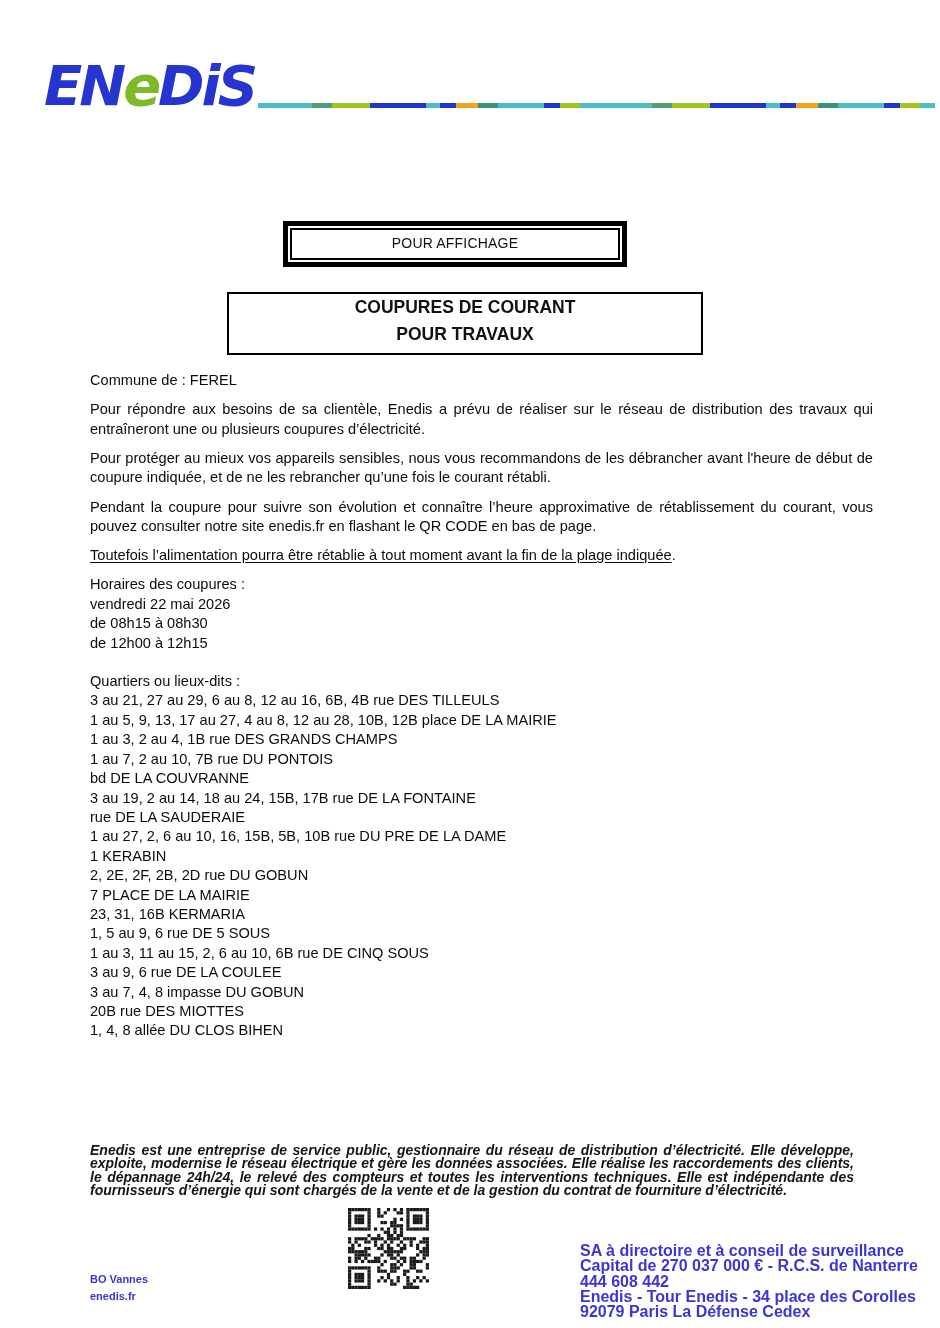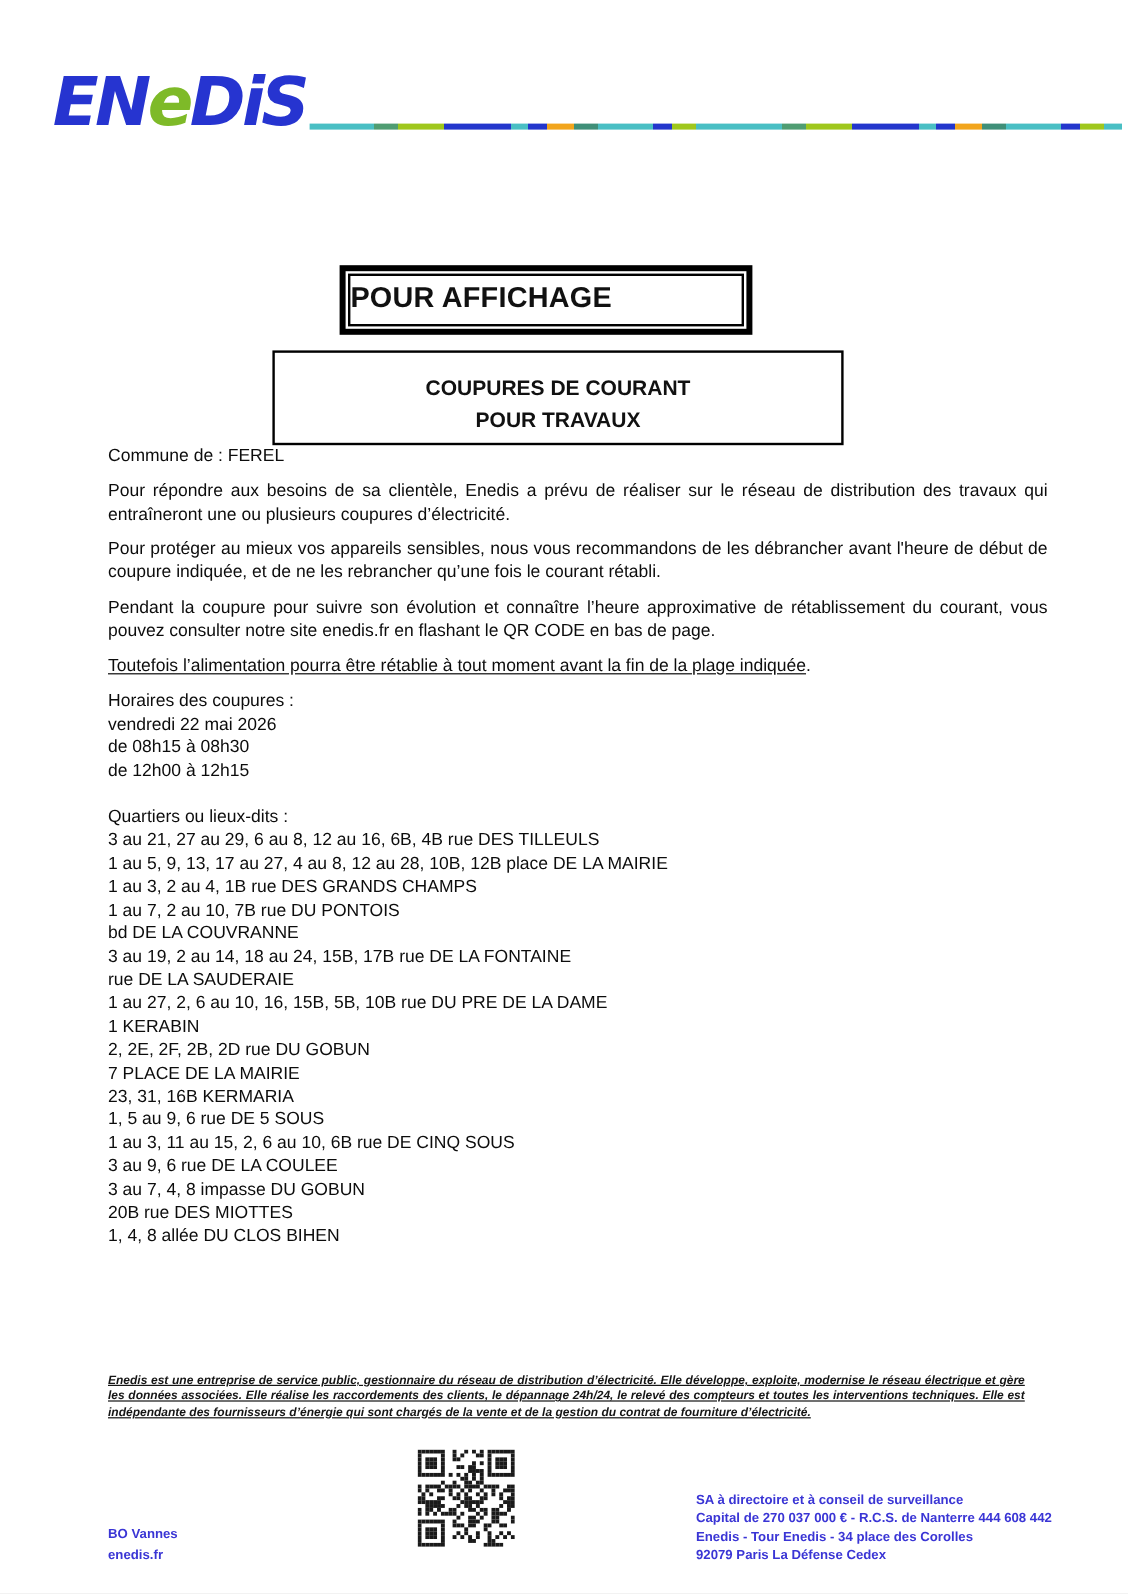--- a/index.html
+++ b/index.html
@@ -27,56 +27,56 @@
       #f2a51c 198px 220px, #3f8f78 220px 240px, #49bfc4 240px 286px,
       #2336cc 286px 302px, #9fc71c 302px 322px, #49bfc4 322px 340px);
   }
 
   
   .banner-outer {
     position:absolute; left:283px; top:221px; width:344px;
     border:5px solid #000; padding:2px; background:#fff;
   }
   .banner-inner {
-    border:2px solid #000; 
-    font-size:24px; font-weight:bold; padding:5px 0 7px 0; letter-spacing:0.2px;
+    border:2px solid #000; text-align:center;
+    font-size:14px; font-weight:normal; padding:5px 0 7px 0; letter-spacing:0.2px;
   }
   .notice-box {
     position:absolute; left:227px; top:292px; width:476px;
     border:2px solid #000; background:#fff; text-align:center;
-    font-size:17.5px; font-weight:bold; line-height:26.5px; padding:16px 0 6px 0;
+    font-size:17.5px; font-weight:bold; line-height:26.5px; padding:0 0 6px 0;
   }
 
   
   .body-block {
     position:absolute; left:90px; top:371px; width:783px;
     font-size:14.6px; line-height:19.4px; color:#0c0c0c;
   }
   .body-block p { margin:0 0 9.8px 0; text-align:justify; }
   .commune { margin-bottom:10px !important; text-align:left !important; }
   .p-underline { text-align:left !important; }
   .p-underline .u { text-decoration:underline; text-underline-offset:2px; }
   .horaires-label { margin-bottom:0 !important; text-align:center; }
   .schedule { }
   .quartiers-label { margin-top:19px; }
 
   
   .about {
     position:absolute; left:90px; top:1144px; width:764px;
-    font-size:10px; line-height:13.4px; font-style:italic; font-weight:bold;
-    color:#151515; text-align:justify;text-decoration:underline;
+    font-size:14px; line-height:13.4px; font-style:italic; font-weight:bold;
+    color:#151515; text-align:justify;
   }
   .qr { position:absolute; left:348px; top:1208px; width:81px; height:81px; }
   .office {
     position:absolute; left:90px; top:1271px;
     color:#3a35d5; font-weight:bold; font-size:11px; line-height:16.5px;
   }
   .company {
     position:absolute; left:580px; top:1243px;
-    color:#3a35d5; font-weight:bold; font-size:11px; line-height:15.3px;
+    color:#3a35d5; font-weight:bold; font-size:16px; line-height:15.3px;
   }
 </style>
 </head>
 <body>
 
 <div class="page">
 
   <div class="logo">
     <span class="blue">EN</span><span class="green">e</span><span class="blue">DiS</span>
   </div>

